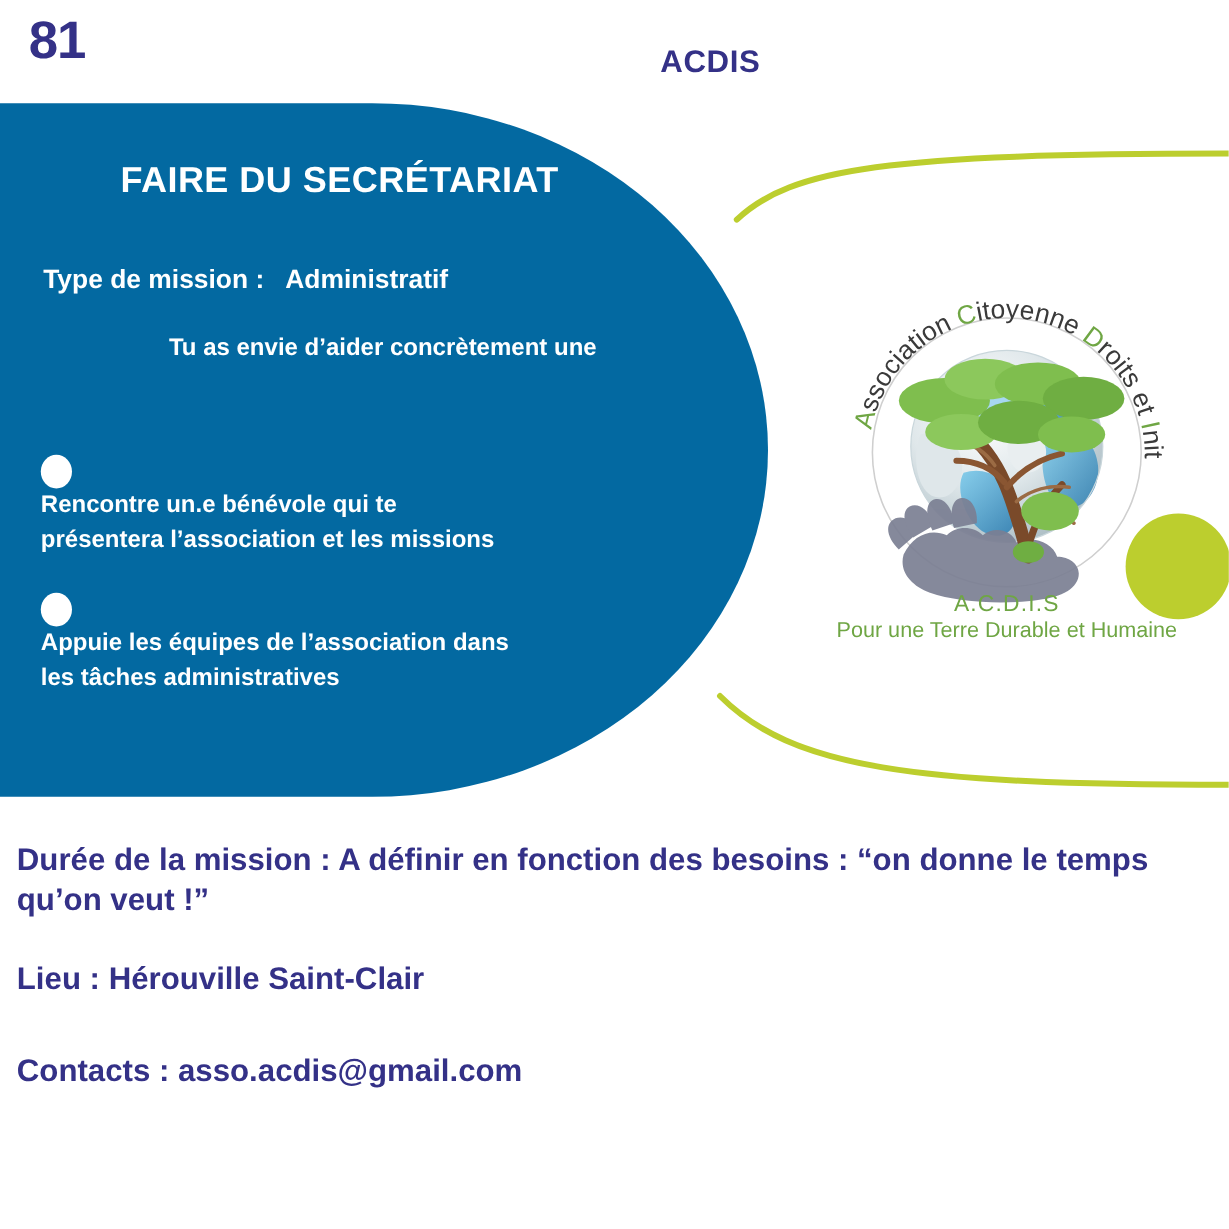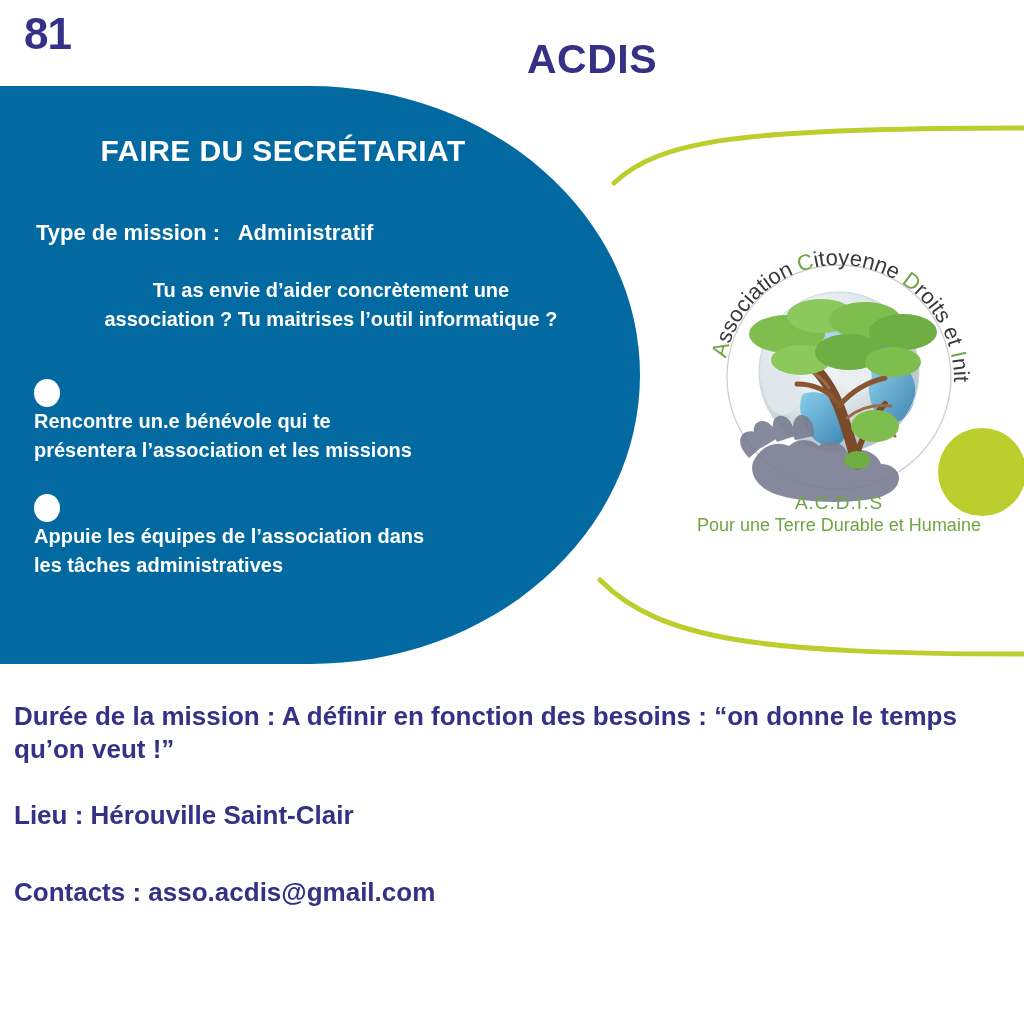--- a/index.html
+++ b/index.html
@@ -14,21 +14,21 @@
 
   
   .badge-number{
     position:absolute;left:24px;top:12px;
     font-size:44px;font-weight:bold;color:#343187;
     letter-spacing:-1px;line-height:1;
   }
   .header-title{
     position:absolute;left:0;right:0;top:36px;
     text-align:center;
-    font-size:41px;font-weight:bold;color:#343187;
+    font-size:26px;font-weight:bold;color:#343187;
     letter-spacing:0.5px;
     padding-left:160px;
   }
 
   
   .deco-svg{position:absolute;left:0;top:0;width:1024px;height:1024px;pointer-events:none;}
 
   
   .orange-panel{
     position:absolute;left:0;top:86px;
@@ -42,21 +42,21 @@
     position:absolute;left:0;top:48px;width:566px;
     text-align:center;
     color:#ffffff;font-size:30px;font-weight:bold;
     letter-spacing:0.4px;
   }
   .panel-type{
     position:absolute;left:36px;top:134px;
     color:#ffffff;font-size:22px;font-weight:bold;
   }
   .panel-intro{
-    position:absolute;left:46px;top:190px;width:570px;
+    position:absolute;left:34px;top:190px;width:570px;
     color:#ffffff;font-size:20px;font-weight:bold;
     line-height:1.45;text-align:center;
   }
   .bullets{position:absolute;left:34px;top:290px;width:580px;}
   .bullet-row{display:flex;align-items:flex-start;margin-bottom:26px;flex-direction:column;}
   .bullet-dot{
     flex:0 0 auto;
     width:26px;height:28px;border-radius:50%;
     background:#ffffff;margin-right:11px;margin-top:3px;
   }
@@ -106,21 +106,20 @@
     <div class="panel-title">FAIRE DU SECRÉTARIAT</div>
 
     <div class="panel-type">
       <span>Type de mission :</span>
       <span>&nbsp;</span>
       <span>Administratif</span>
     </div>
 
     <div class="panel-intro">
       <span>Tu as envie d’aider concrètement une</span><br>
-      <span>association ? Tu maitrises l’outil informatique ?</span>
     </div>
 
     <div class="bullets">
       <div class="bullet-row">
         <div class="bullet-dot"></div>
         <div class="bullet-text">
           <span>Rencontre un.e bénévole qui te</span><br>
           <span>présentera l’association et les missions</span>
         </div>
       </div>

